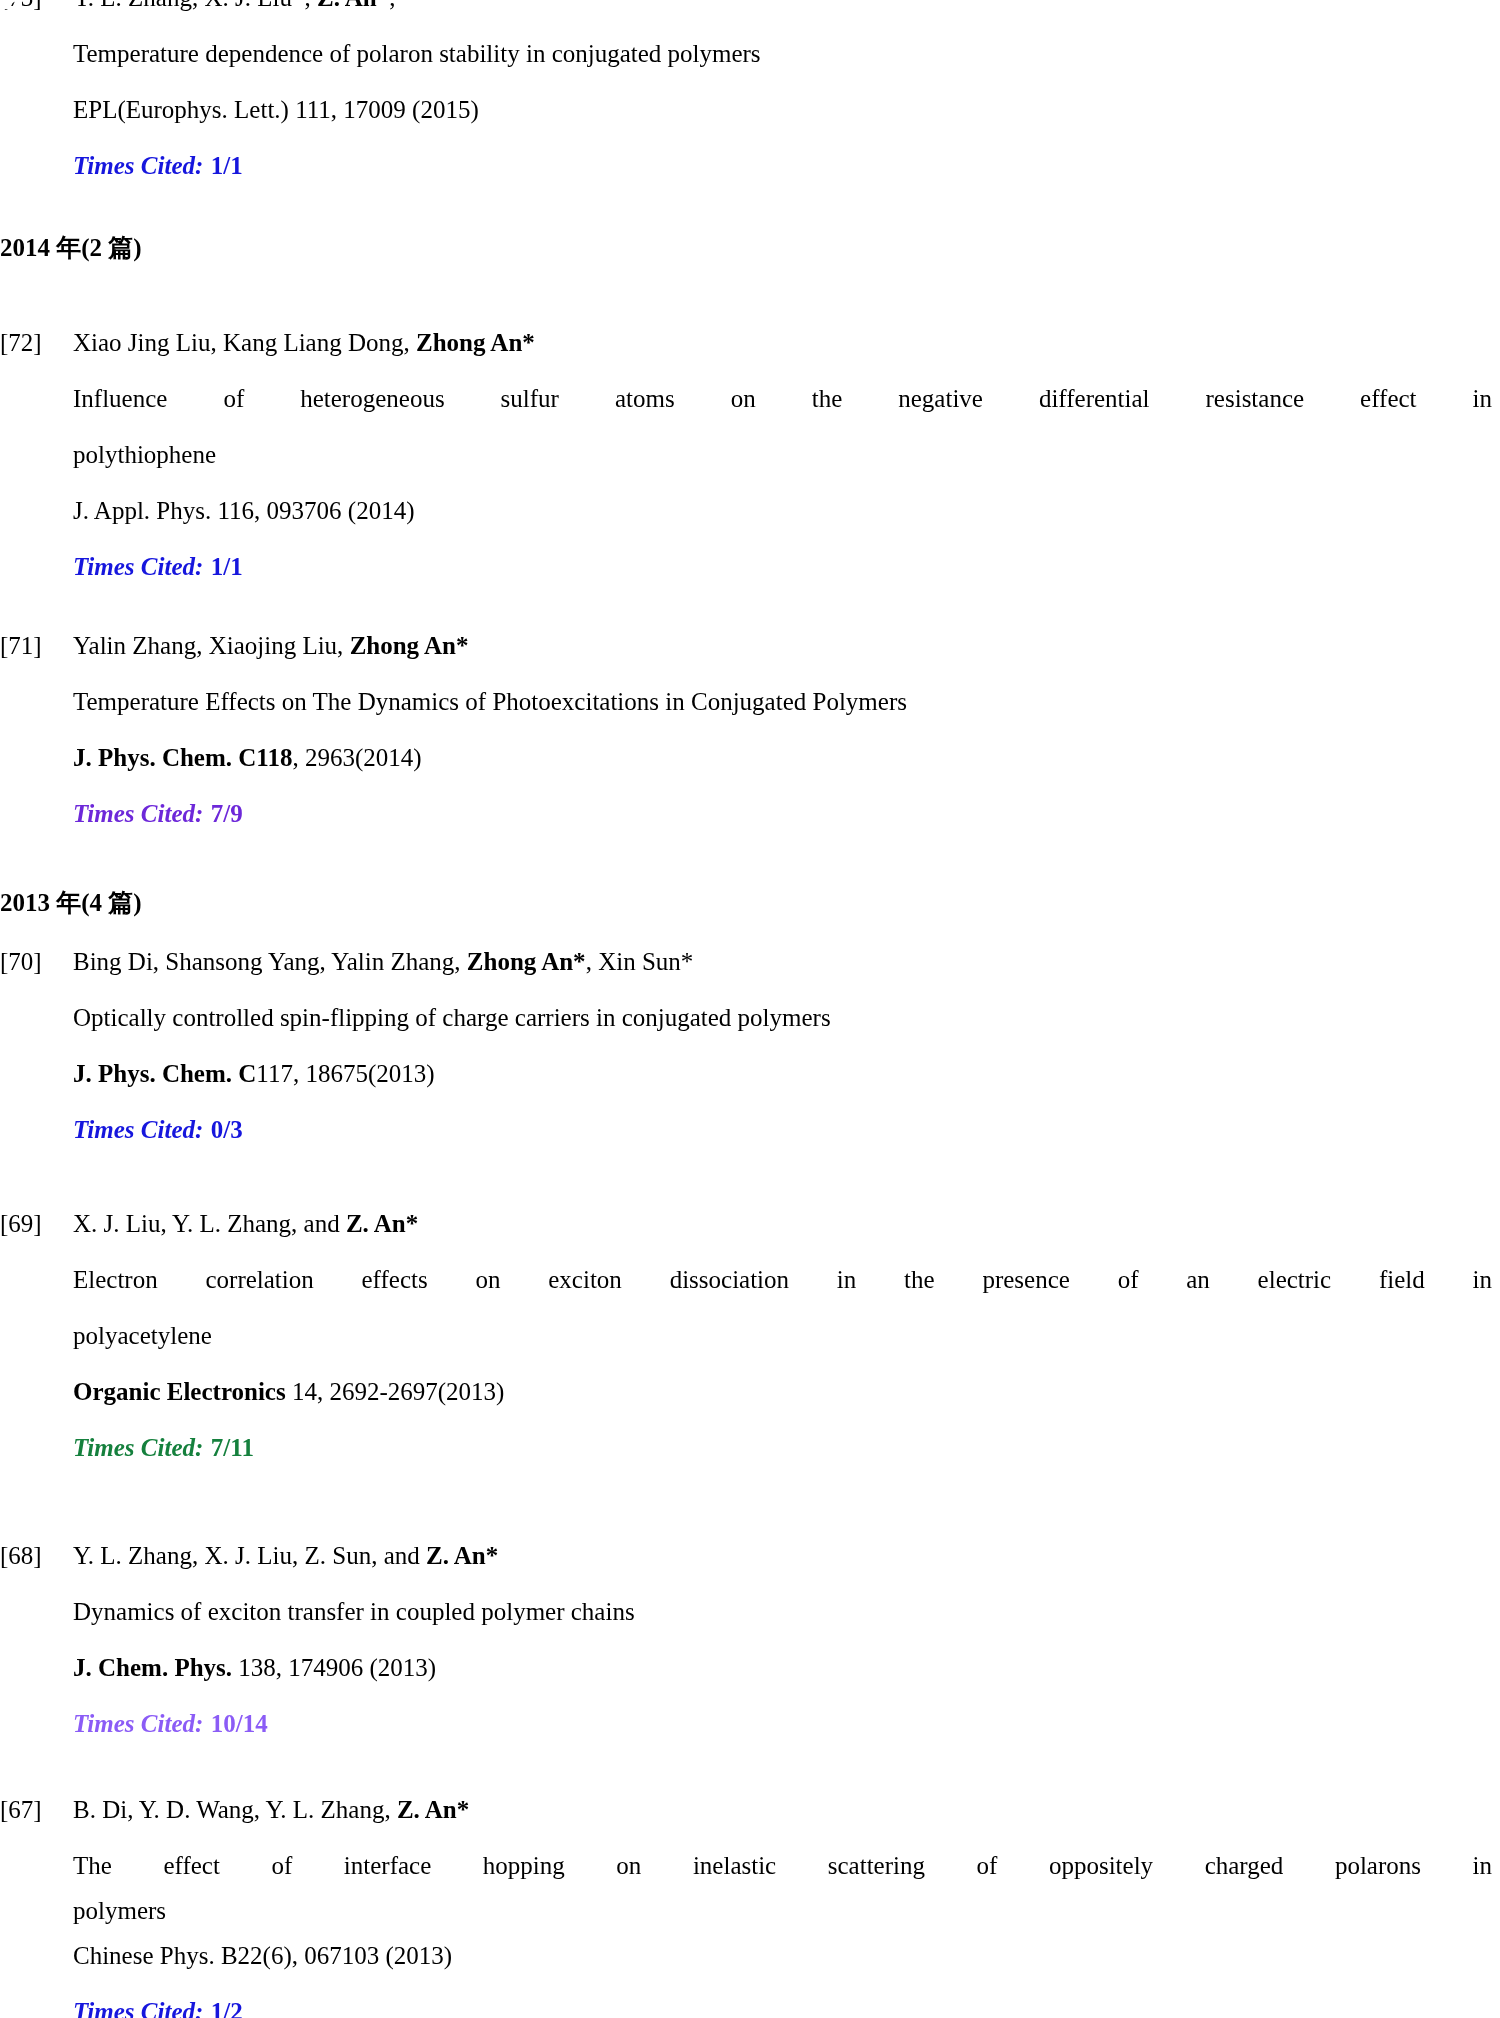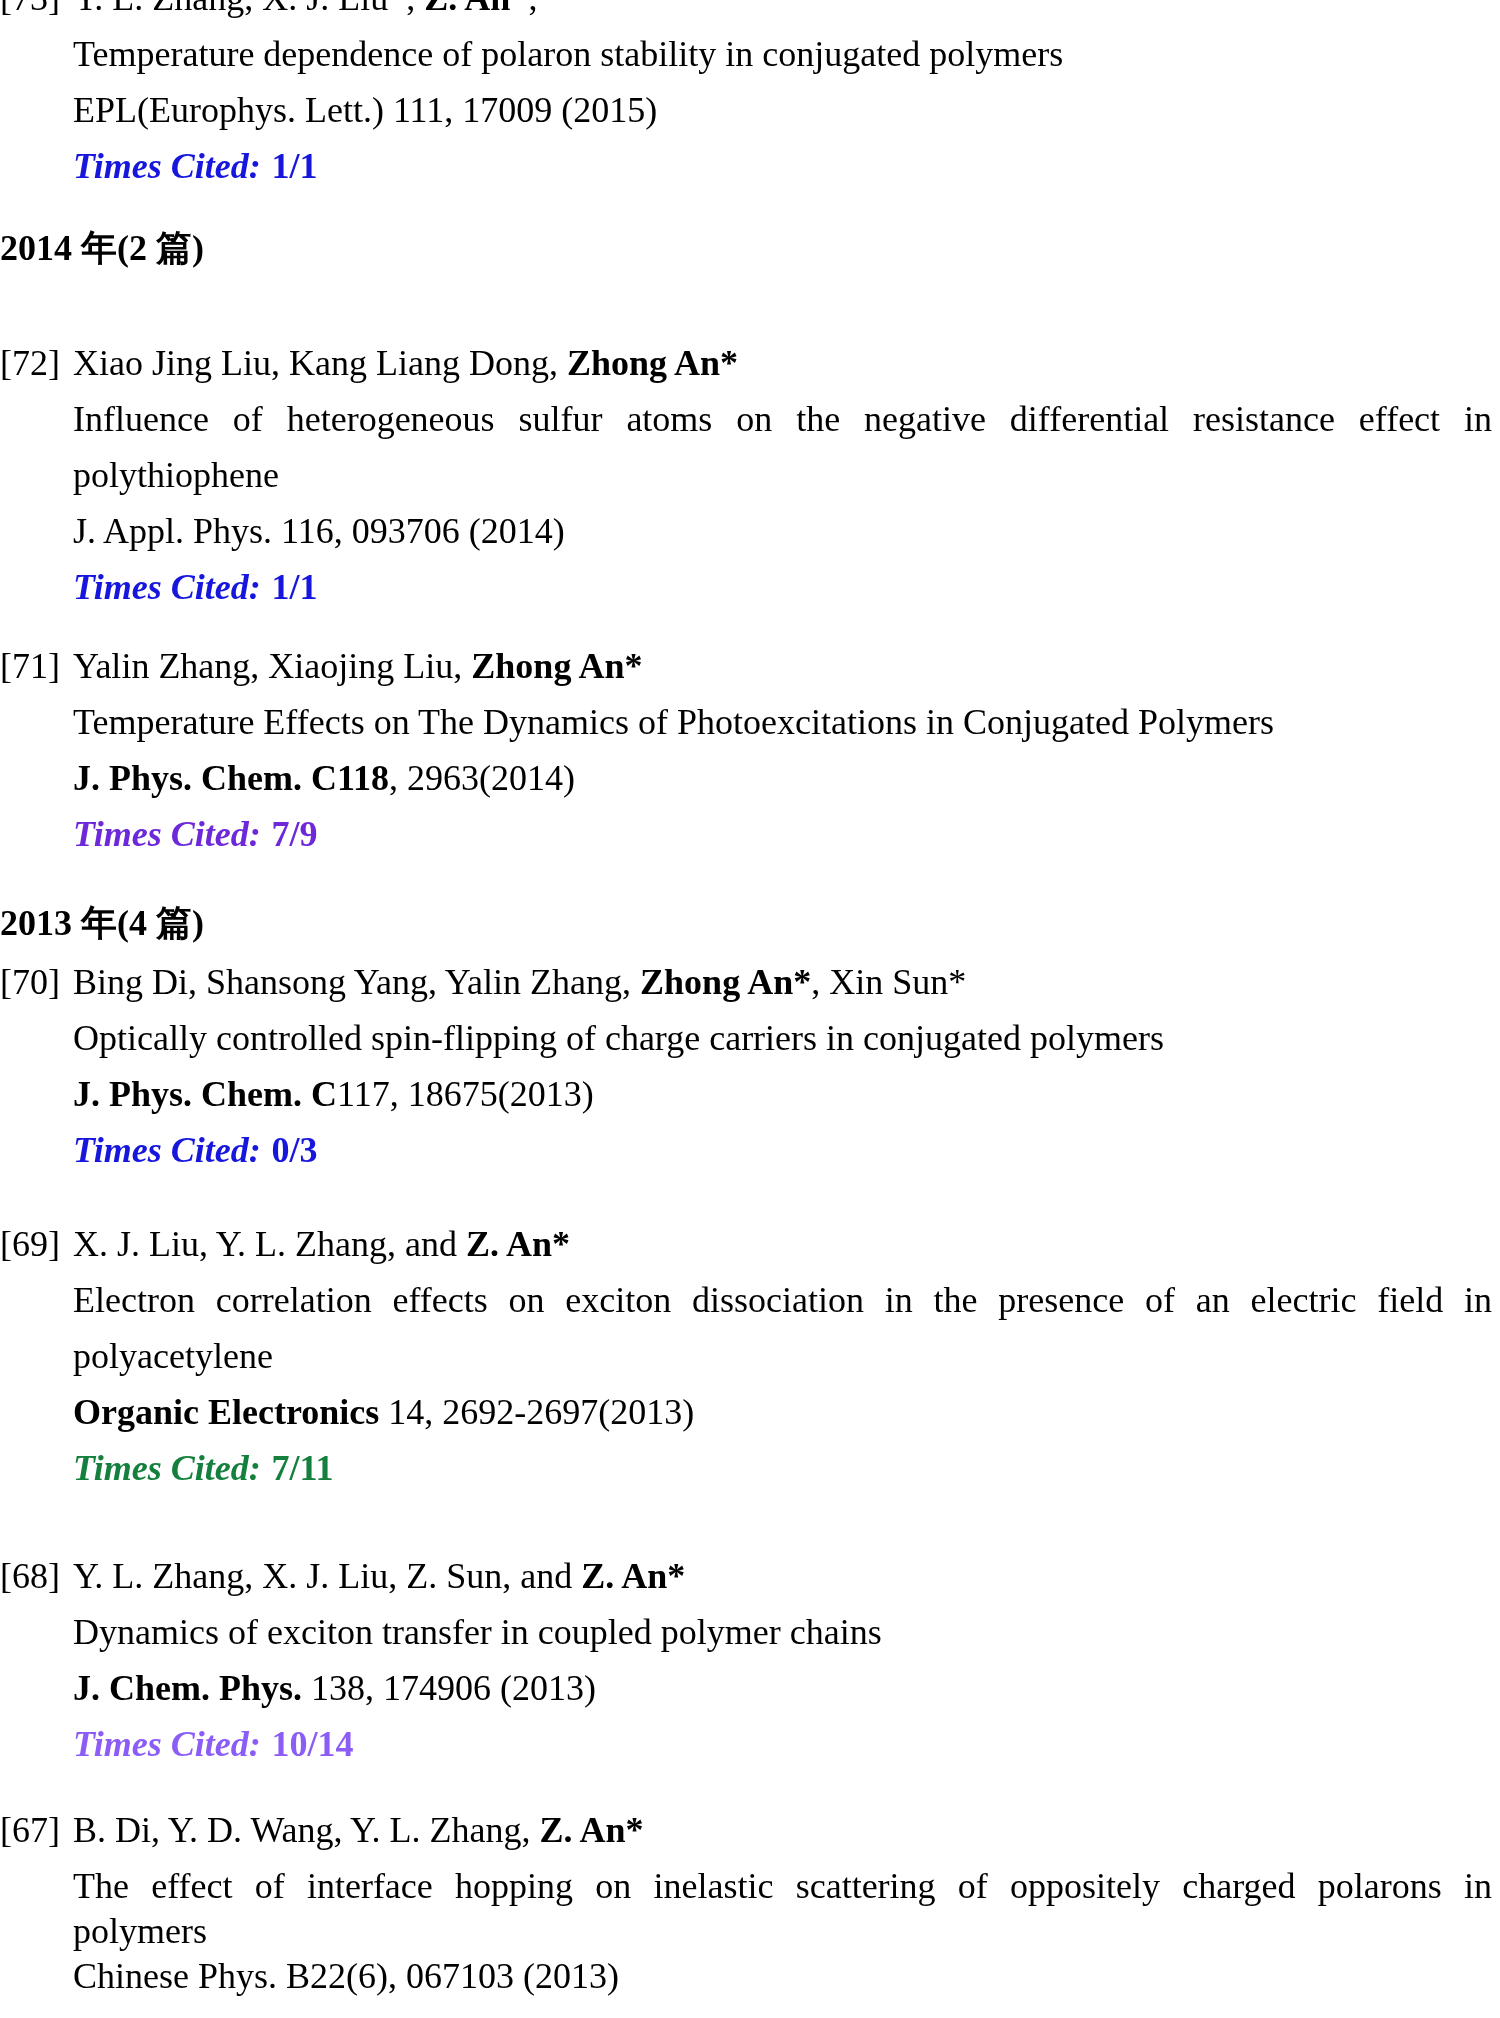--- a/index.html
+++ b/index.html
@@ -3,29 +3,30 @@
 <meta charset="utf-8">
 <style>
   html,body { margin:0; padding:0; background:#ffffff; }
   .page {
     position: relative;
     width: 1500px;
     height: 2018px;
     overflow: hidden;
     background: #ffffff;
     font-family: "Liberation Serif", "DejaVu Serif", serif;
-    font-size: 36px;
+    font-size: 25px;
     line-height: 56px;
     color: #000000;
+    border-radius: 24px;
   }
   .block { margin: 0; }
   
   .page > .block:nth-child(1) { margin-top: -30px; }
   .page > .block:nth-child(2) { margin-top: 26px; }
-  .page > .block:nth-child(3) { margin-top: 59px; }
+  .page > .block:nth-child(3) { margin-top: 39px; }
   .page > .block:nth-child(4) { margin-top: 23px; }
   .page > .block:nth-child(5) { margin-top: 33px; }
   .page > .block:nth-child(6) { margin-top: 3px; }
   .page > .block:nth-child(7) { margin-top: 38px; }
   .page > .block:nth-child(8) { margin-top: 52px; }
   .page > .block:nth-child(9) { margin-top: 30px; }
 
   .year-header { font-weight: 700; padding-left: 0; }
 
   .entry { padding-left: 73px; padding-right: 8px; }

